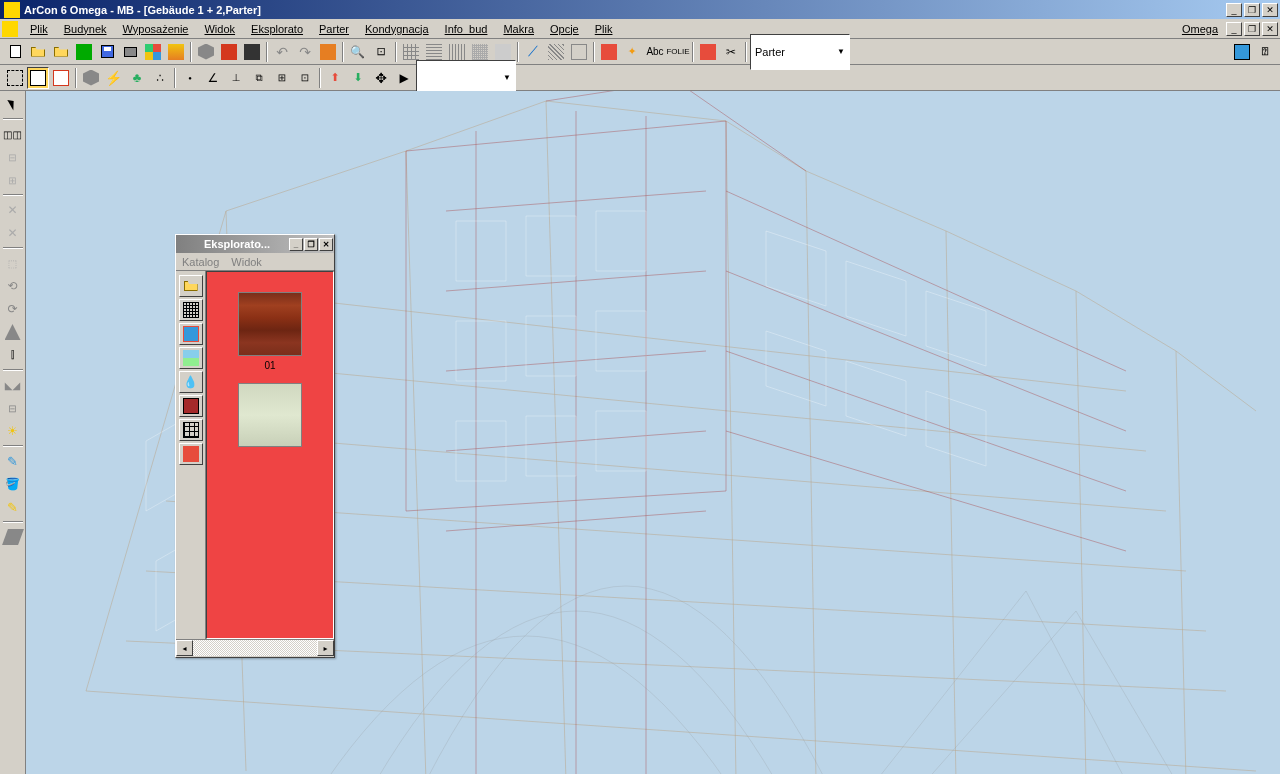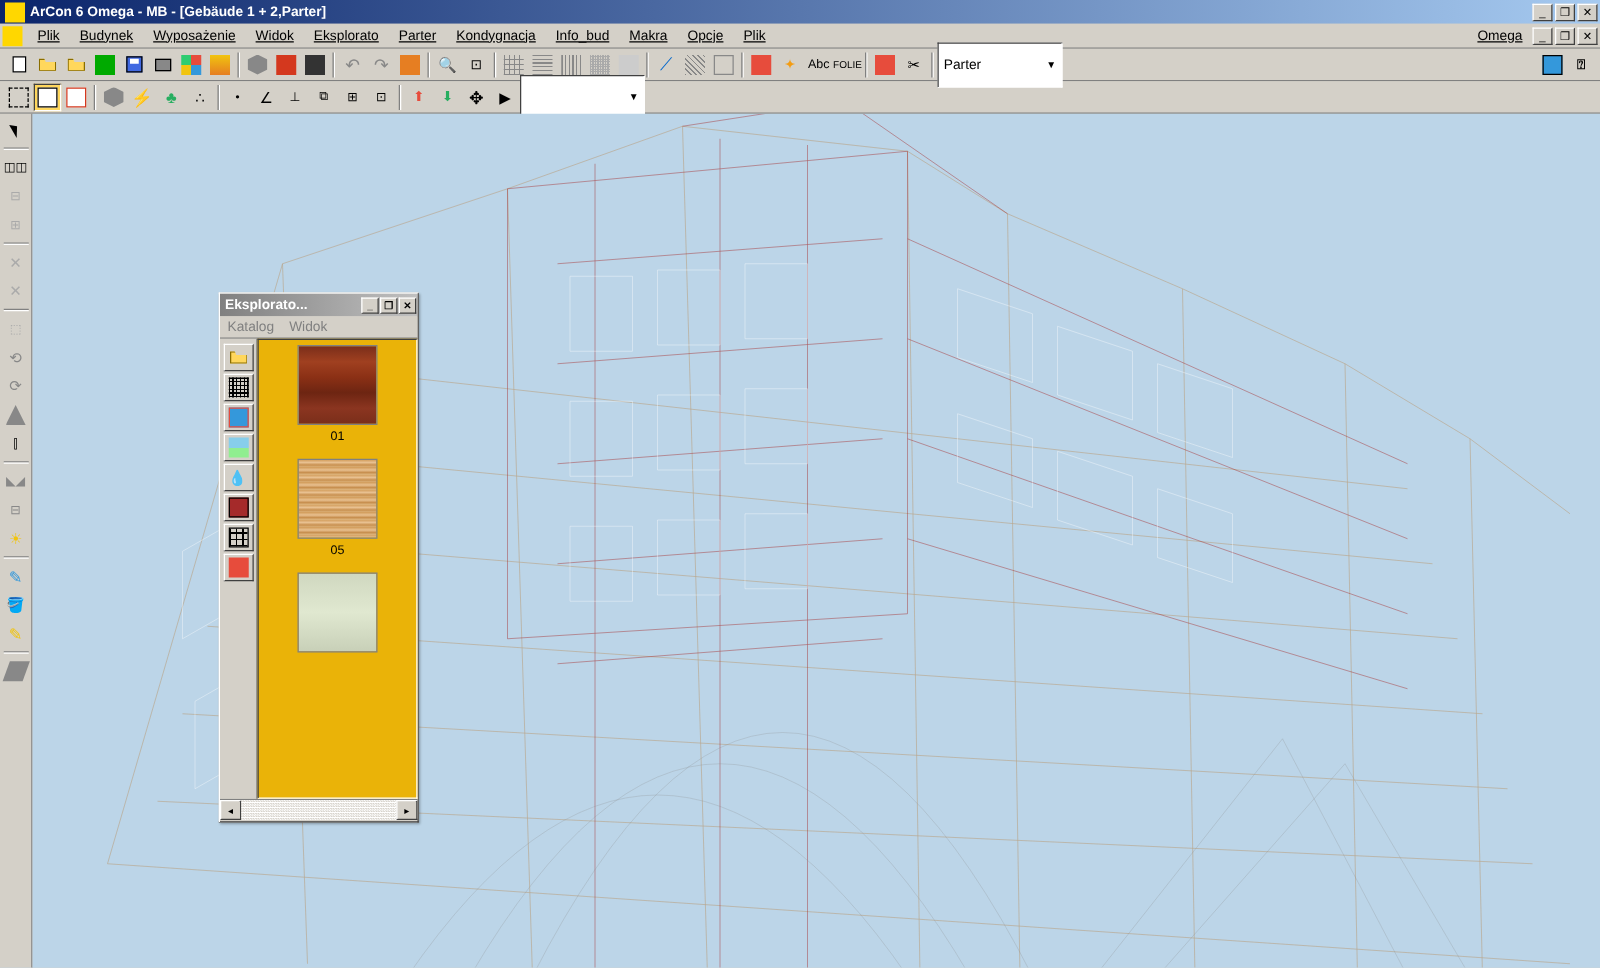--- a/index.html
+++ b/index.html
@@ -29,29 +29,29 @@
 .workspace { display: flex; height: 691px; }
 .left-toolbar { width: 26px; background: #d4d0c8; border-right: 1px solid #808080; display: flex; flex-direction: column; align-items: center; padding-top: 2px; gap: 1px; }
 .lt-btn { width: 22px; height: 22px; border: 1px solid transparent; display: flex; align-items: center; justify-content: center; cursor: pointer; }
 .lt-sep { width: 20px; height: 2px; border-top: 1px solid #808080; border-bottom: 1px solid #fff; margin: 2px 0; }
 
 .viewport { flex: 1; background: #bcd5e8; position: relative; overflow: hidden; }
 .wireframe { position: absolute; inset: 0; }
 
 .explorer { position: absolute; left: 175px; top: 234px; width: 160px; height: 424px; background: #d4d0c8; border: 1px solid; border-color: #fff #404040 #404040 #fff; box-shadow: 1px 1px 2px rgba(0,0,0,0.3); }
 .exp-title { height: 18px; background: linear-gradient(to right, #808080 0%, #c0c0c0 100%); color: white; display: flex; align-items: center; padding-left: 4px; font-weight: bold; }
-.exp-title-text { flex: 1; }
+.exp-title-text { flex: 1; margin-left: 24px; }
 .exp-wc { display: flex; gap: 1px; margin-right: 1px; }
 .exp-wc .win-btn { width: 14px; height: 13px; font-size: 8px; }
 .exp-menu { height: 18px; background: #d4d0c8; display: flex; align-items: center; border-bottom: 1px solid #808080; }
 .exp-menu span { padding: 2px 6px; color: #808080; cursor: pointer; }
 .exp-body { display: flex; height: 368px; }
 .exp-side { width: 30px; background: #d4d0c8; border-right: 1px solid #808080; display: flex; flex-direction: column; align-items: center; padding-top: 4px; gap: 2px; }
 .exp-side-btn { width: 24px; height: 22px; border: 1px solid; border-color: #fff #404040 #404040 #fff; display: flex; align-items: center; justify-content: center; cursor: pointer; }
-.exp-content { flex: 1; background: #eab308; border: 1px solid; border-color: #404040 #fff #fff #404040; overflow-y: scroll; overflow-x: hidden; padding: 4px; }
+.exp-content { flex: 1; background: #ef4444; border: 1px solid; border-color: #404040 #fff #fff #404040; overflow-y: scroll; overflow-x: hidden; padding: 20px; }
 .tex-item { text-align: center; margin-bottom: 12px; }
 .tex-thumb { width: 64px; height: 64px; margin: 0 auto 4px; border: 1px solid #808080; }
 .tex-label { font-size: 10px; }
 .exp-hscroll { height: 17px; background: #d4d0c8; border-top: 1px solid #808080; display: flex; }
 .sb-btn { width: 17px; height: 16px; background: #d4d0c8; border: 1px solid; border-color: #fff #404040 #404040 #fff; display: flex; align-items: center; justify-content: center; font-size: 8px; }
 .sb-track { flex: 1; background: repeating-conic-gradient(#d4d0c8 0% 25%, #fff 0% 50%) 50% / 2px 2px; }
 
 
 .t-wood1 { background: linear-gradient(180deg, #7a2e1a 0%, #a04020 20%, #8b3015 40%, #6d2512 60%, #8b3520 80%, #7a2e1a 100%); }
 .t-wood2 { background: repeating-linear-gradient(180deg, #9b7d3a 0px, #b8995a 3px, #7a6030 6px, #a08540 9px); }
@@ -410,24 +410,20 @@
       <div class="exp-side-btn">
           <span class="ico" style="background:#e74c3c"></span>
         </div>
     </div>
     <div class="exp-content">
       <div class="tex-item">
         <div class="tex-thumb t-wood1"></div>
         <div class="tex-label">01</div>
       </div>
       <div class="tex-item">
-        <div class="tex-thumb t-wood3"></div>
-        <div class="tex-label">05</div>
-      </div>
-      <div class="tex-item">
         <div class="tex-thumb t-light"></div>
         <div class="tex-label"></div>
       </div>
     </div>
   </div>
   <div class="exp-hscroll">
     <div class="sb-btn">◂</div>
     <div class="sb-track"></div>
     <div class="sb-btn">▸</div>
   </div>

